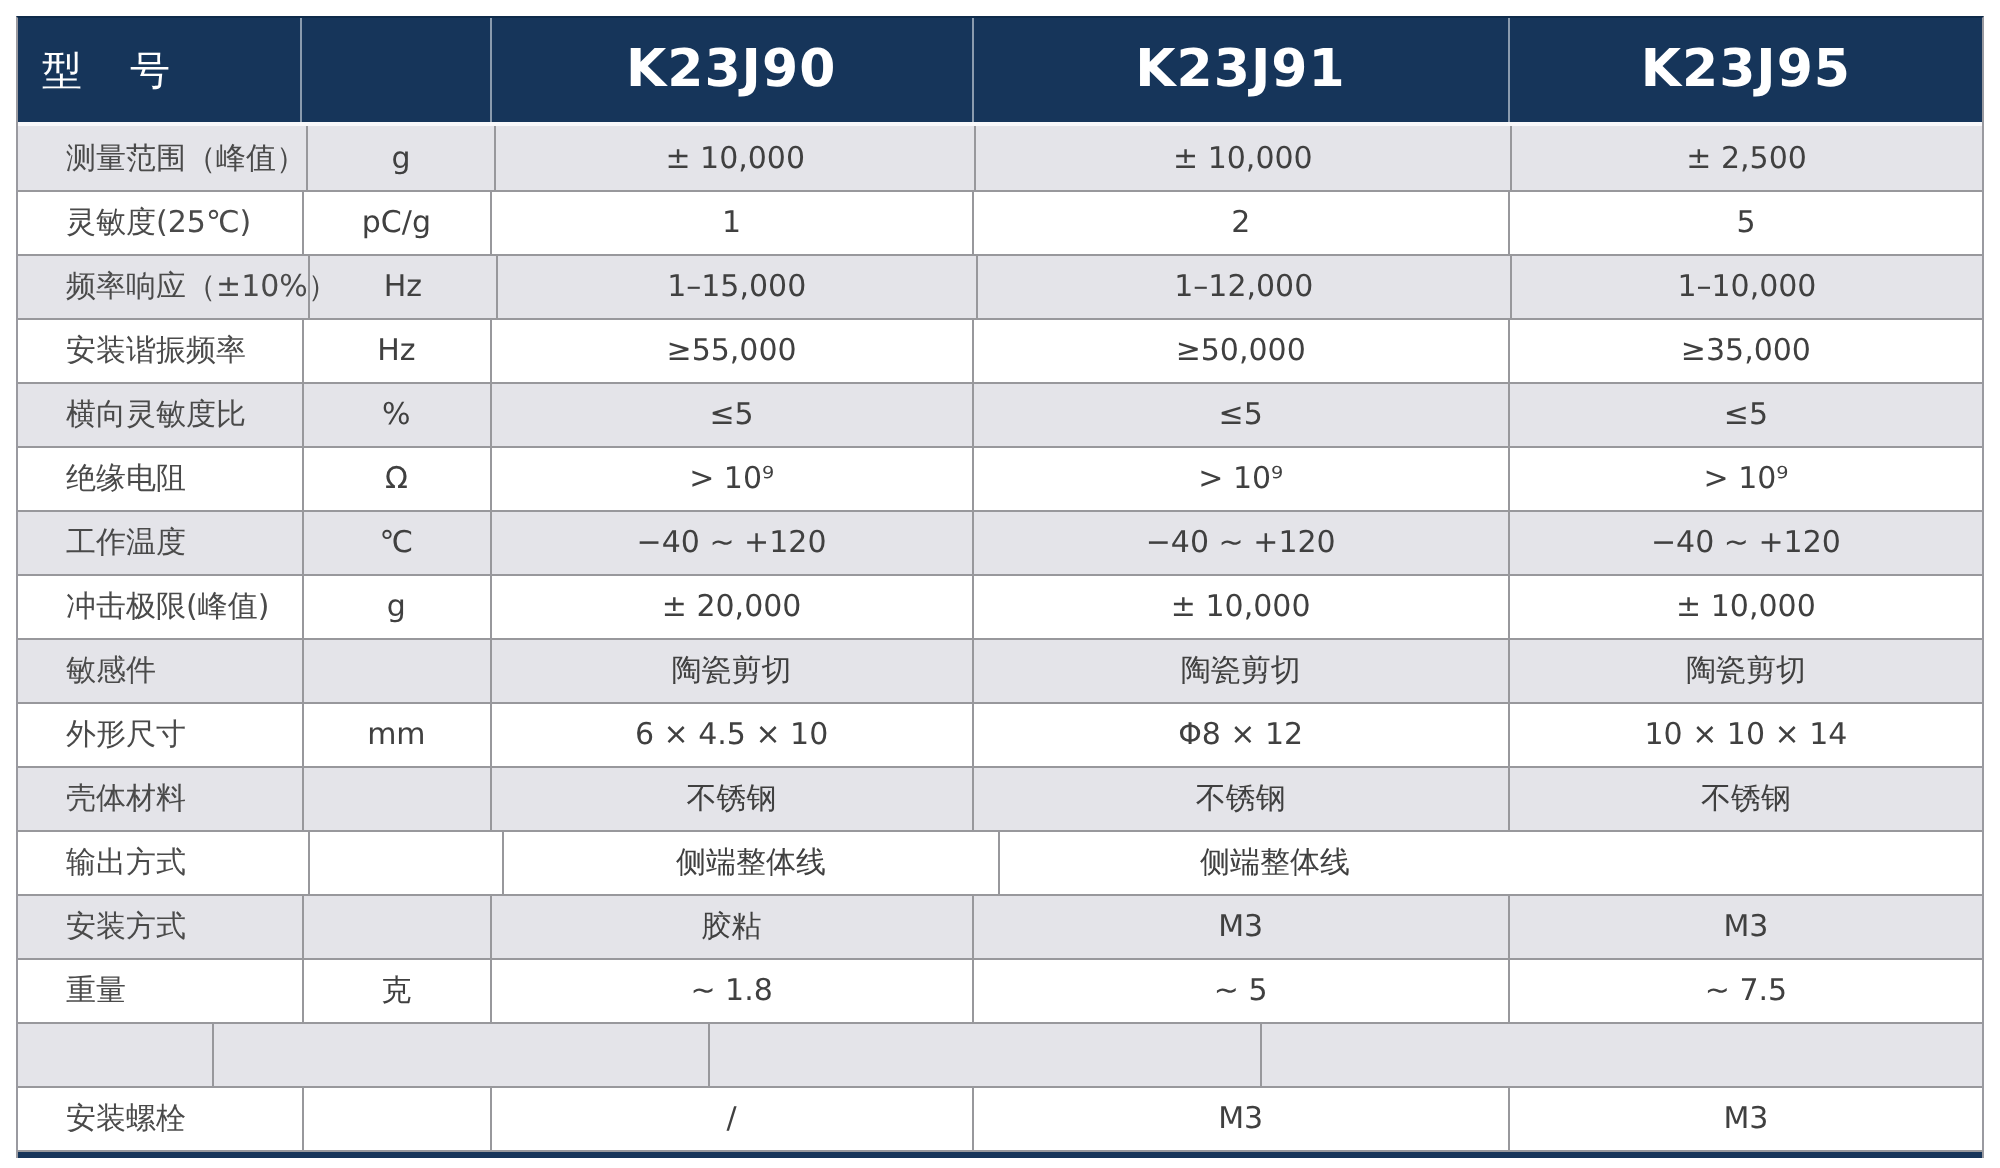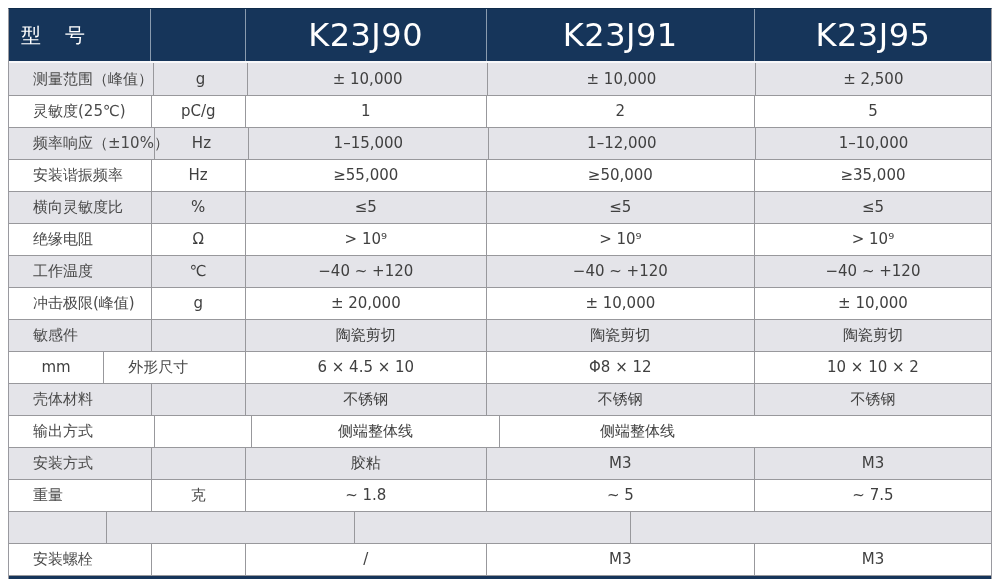--- a/index.html
+++ b/index.html
@@ -43,22 +43,22 @@
     justify-content: center;
   }
   .hcell + .hcell { border-left: 1px solid rgba(235,238,244,0.55); }
   .h-model-label {
     justify-content: flex-start;
     padding-left: 12px;
     font-size: 20px;
     letter-spacing: 2px;
   }
   .h-model {
-    font-size: 32px;
-    font-weight: 400;
+    font-size: 26px;
+    font-weight: 700;
     letter-spacing: 0.5px;
   }
   .c1 { width: 145px; }
   .c2 { width: 97px; }
   .c3 { width: 248px; }
   .c4 { width: 276px; }
   .c5 { width: 244px; }
   .tbody { border-top: 2px solid #f8f8fa; }
   .row {
     display: flex;
@@ -168,25 +168,25 @@
 
   <div class="row shaded">
     <div class="cell c-param c1">敏感件</div>
     <div class="cell c-unit c2"></div>
     <div class="cell c-val c3">陶瓷剪切</div>
     <div class="cell c-val c4">陶瓷剪切</div>
     <div class="cell c-val c5">陶瓷剪切</div>
   </div>
 
   <div class="row">
+    <div class="cell c-param c1">外形尺寸</div>
     <div class="cell c-unit c2">mm</div>
-    <div class="cell c-param c1">外形尺寸</div>
     <div class="cell c-val c3">6 × 4.5 × 10</div>
     <div class="cell c-val c4">Φ8 × 12</div>
-    <div class="cell c-val c5">10 × 10 × 2</div>
+    <div class="cell c-val c5">10 × 10 × 14</div>
   </div>
 
   <div class="row shaded">
     <div class="cell c-param c1">壳体材料</div>
     <div class="cell c-unit c2"></div>
     <div class="cell c-val c3">不锈钢</div>
     <div class="cell c-val c4">不锈钢</div>
     <div class="cell c-val c5">不锈钢</div>
   </div>
 

